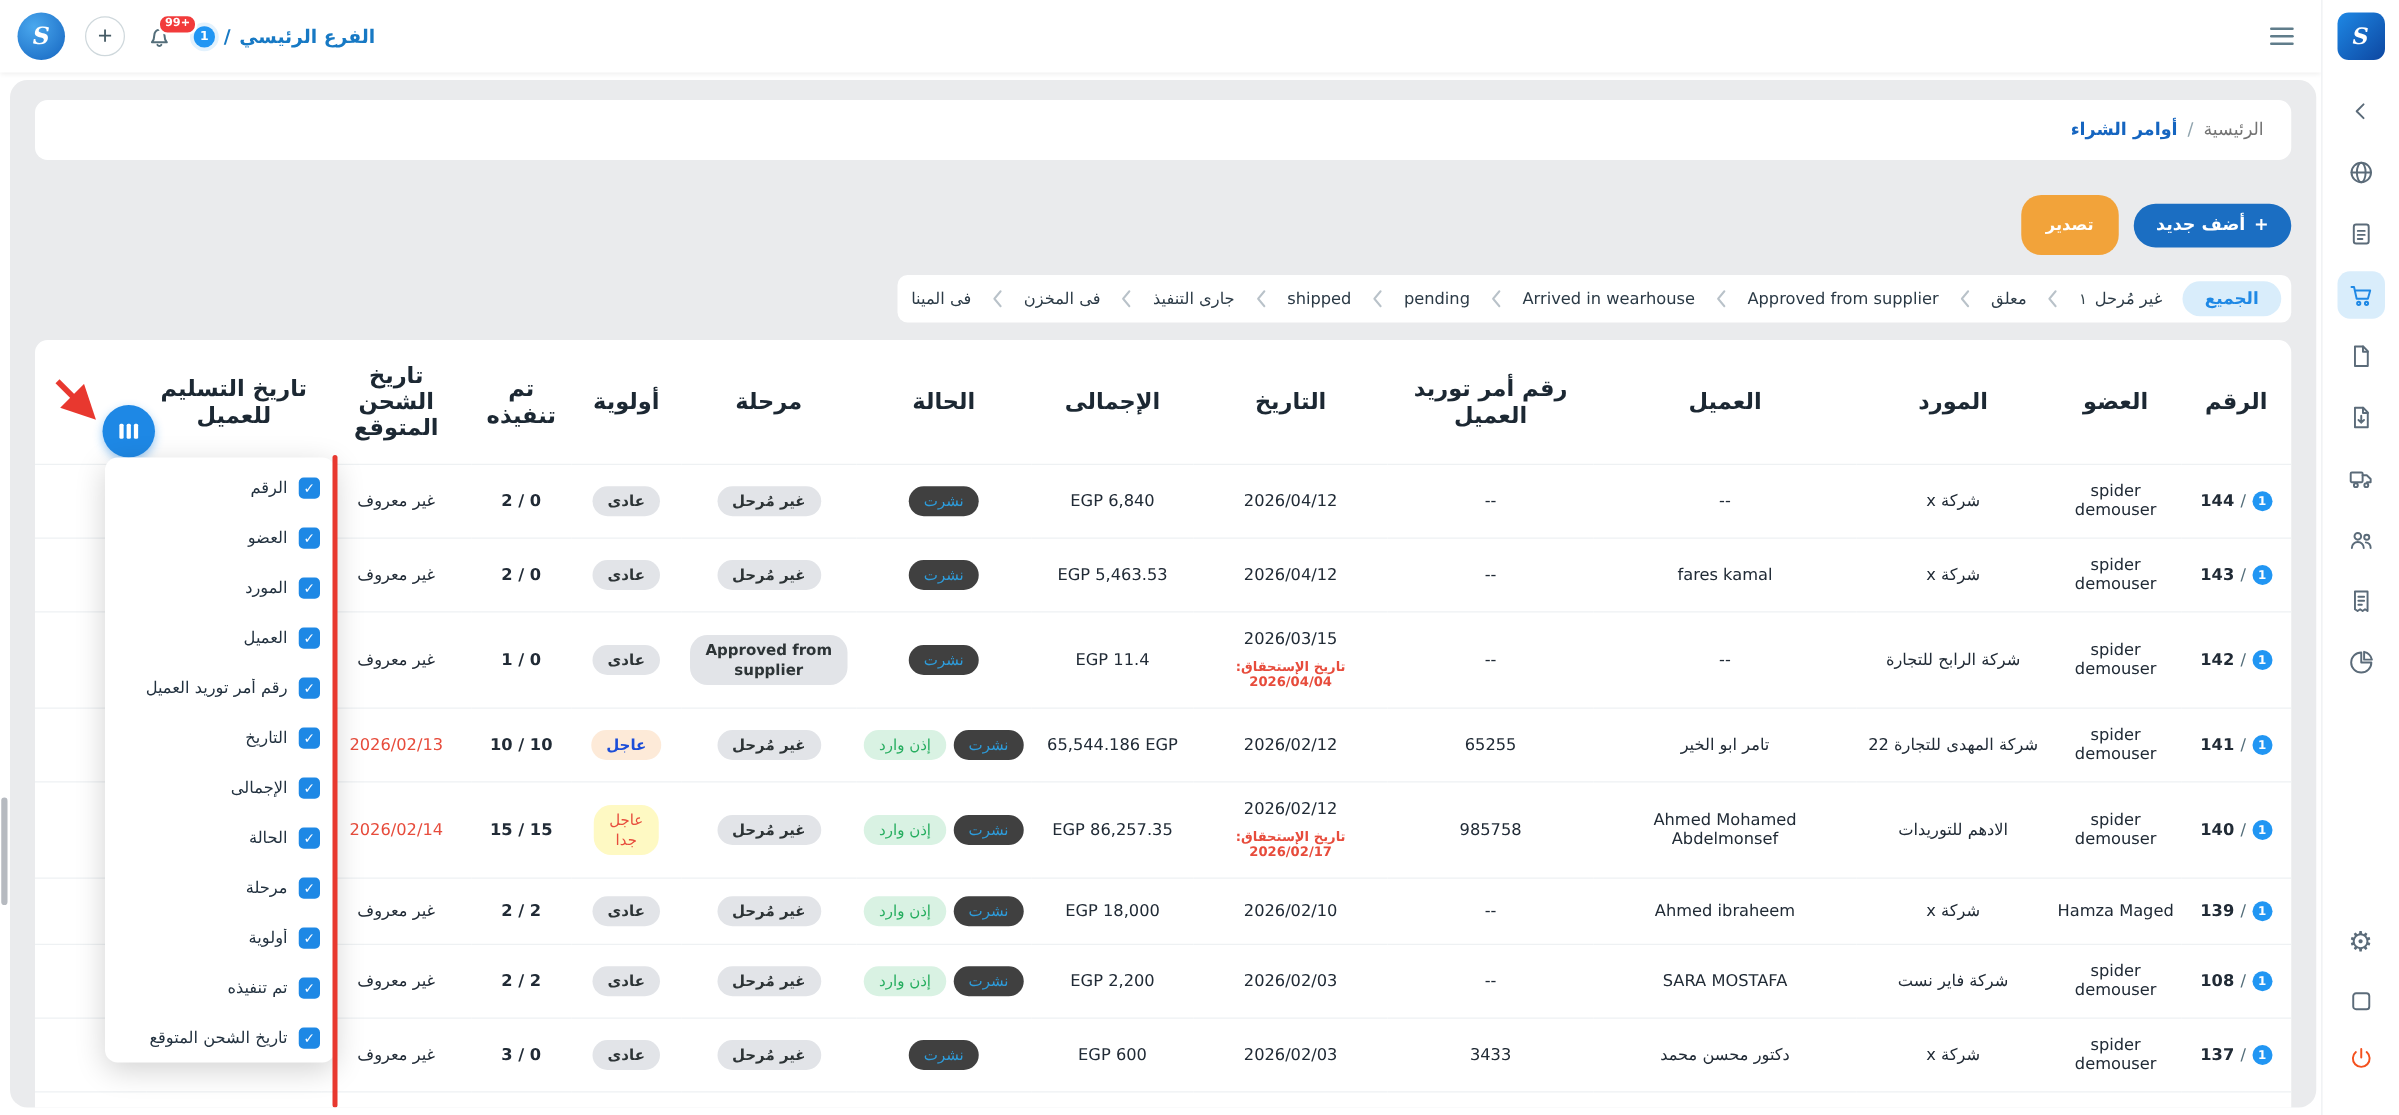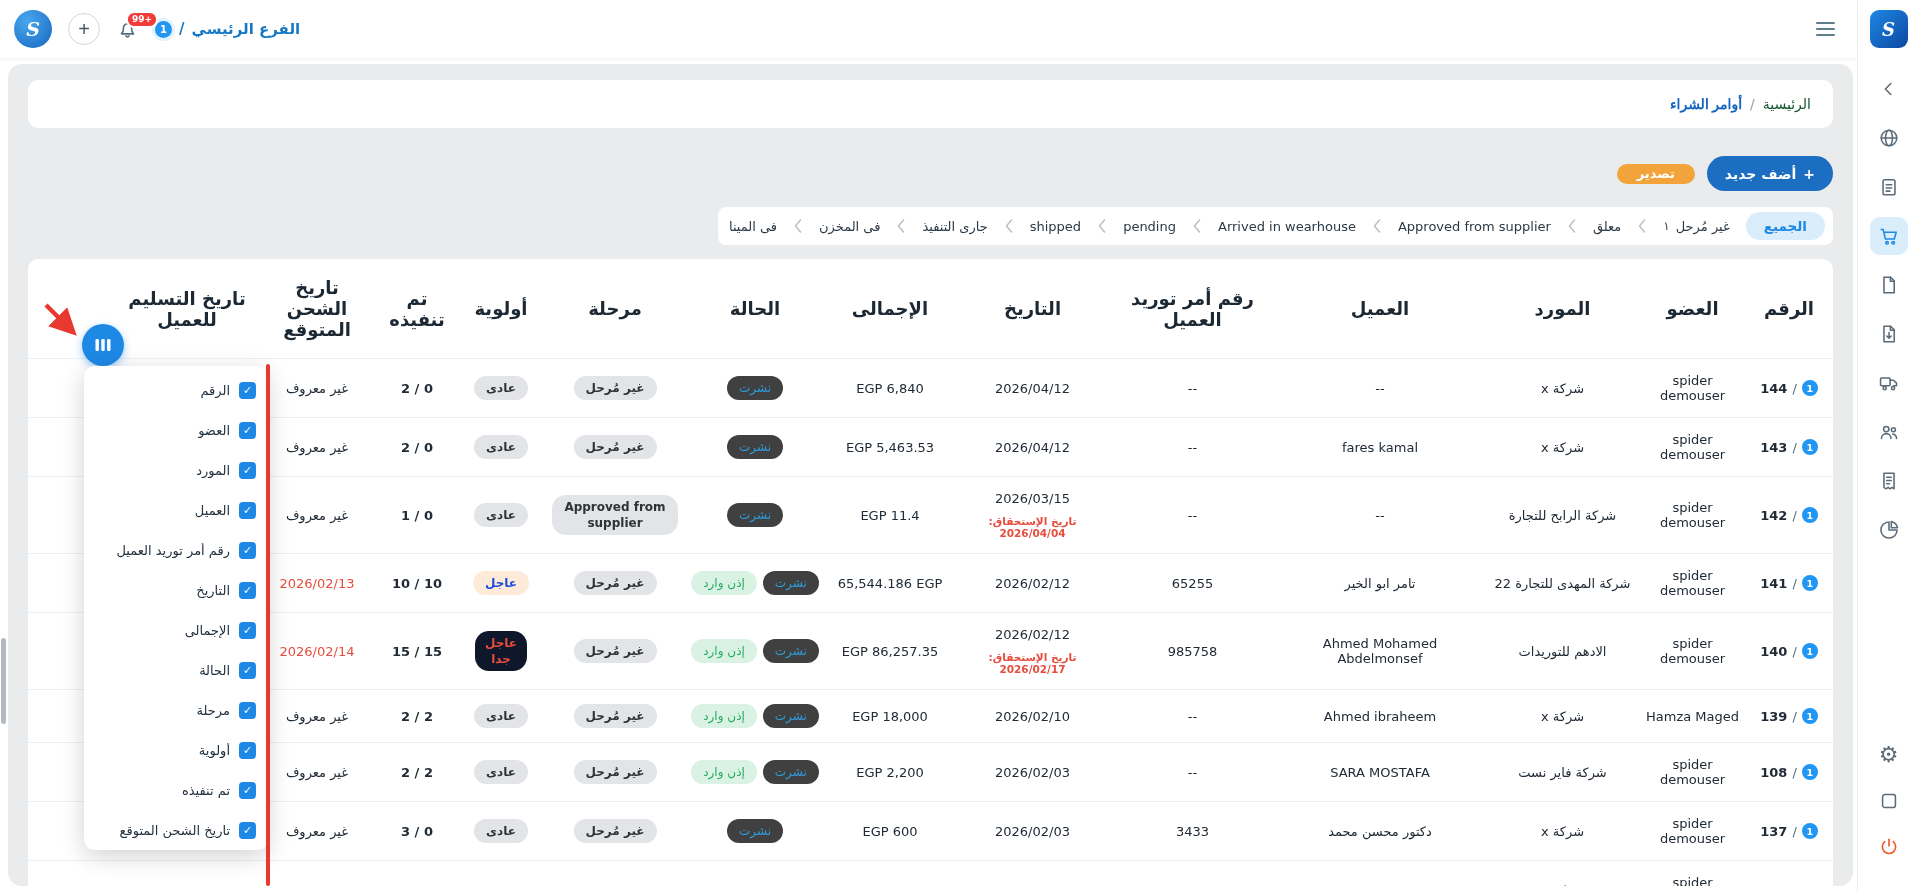--- a/index.html
+++ b/index.html
@@ -43,34 +43,34 @@
   .side-icon.power { color:#f4511e; }
 
   
   .main { position:absolute; left:0; top:58px; right:62px; bottom:0; background:#fff; }
   .panel { position:absolute; left:8px; right:4px; top:6px; bottom:6px; background:#eaebed;
     border-radius:14px; padding:16px 20px; overflow:hidden; direction:rtl; }
   .scroll-hint { position:absolute; left:1px; top:580px; width:5px; height:86px; background:#b6bac0; border-radius:3px; }
 
   .crumb-card { height:48px; background:#fff; border-radius:10px; display:flex; align-items:center;
     padding:0 22px; gap:8px; margin-bottom:28px; font-size:14px; }
-  .crumb-home { color:#14532d; cursor:pointer; }
+  .crumb-home { color:#737373; cursor:pointer; }
   .crumb-sep { color:#90a4ae; }
-  .crumb-current { color:#1565c0; font-weight:bold; cursor:pointer;font-family:Liberation Serif, serif; }
+  .crumb-current { color:#1565c0; font-weight:bold; cursor:pointer; }
 
   .search-card { height:46px; background:#fff; border-radius:10px; display:flex; align-items:center;
     padding:0 22px; gap:10px; margin-bottom:16px; cursor:pointer; }
   .search-label { color:#37474f; font-size:14.5px; }
   .search-chevron { color:#607d8b; display:flex; }
 
   .actions-row { display:flex; align-items:center; gap:12px; margin-bottom:16px; }
   .btn-add { background:#1b6ec2; color:#fff; border:none; border-radius:18px; height:35px;
     padding:0 18px; font-size:14px; font-weight:bold; display:flex; align-items:center; gap:7px; cursor:pointer;
     font-family:inherit; }
-  .btn-export { background:#f2a33a; color:#fff; border:none; border-radius:16px; height:20px;
+  .btn-export { background:#f2a33a; color:#fff; border:none; border-radius:16px; height:48px;
     padding:0 20px; font-size:13px; font-weight:bold; cursor:pointer; font-family:inherit; }
 
   .filters-bar { display:flex; align-items:center; gap:13px; background:#fff; border-radius:8px;
     height:38px; padding:0 8px; width:fit-content; margin-bottom:14px; }
   .f-all { background:#d9edfb; color:#1e88e5; font-weight:bold; font-size:13.5px; border-radius:16px;
     padding:6px 18px; cursor:pointer; }
   .f-item { display:flex; align-items:center; gap:6px; color:#2b3a46; font-size:13px; cursor:pointer; padding:0 3px; }
   .f-count { font-size:12px; color:#37474f; }
   .f-sep { color:#b9c2c9; display:flex; }
 
@@ -85,21 +85,21 @@
   .num-badge { width:16px; height:16px; border-radius:50%; background:#2196f3; color:#fff;
     font-size:9.5px; font-weight:bold; display:flex; align-items:center; justify-content:center; flex:0 0 auto; }
   .slash { color:#546e7a; font-weight:normal; }
 
   .chips { display:flex; flex-wrap:wrap; justify-content:center; align-items:center; gap:6px; }
   .chip { display:inline-block; padding:4px 12px; border-radius:14px; font-size:12px; line-height:1.35; }
   .chip--blue   { background:#404040; color:#2d9cdb; }
   .chip--green  { background:#d9f2e3; color:#27ae60; }
   .chip--gray   { background:#e2e4e8; color:#2d3436; font-weight:bold; max-width:126px; }
   .chip--orange { background:#fdead8; color:#1d4ed8; font-weight:bold; }
-  .chip--red    { background:#0f172a; color:#e74c3c; font-weight:bold; max-width:52px; padding:4px 10px; }
+  .chip--red    { background:#fef9c3; color:#e74c3c; font-weight:normal; max-width:52px; padding:4px 10px; }
 
   .due { display:block; margin-top:9px; color:#e74c3c; font-size:10.5px; font-weight:bold; }
   .exec { font-weight:bold; }
   .red-date { color:#e74c3c; }
 
   
   .cols-btn { position:absolute; left:74px; top:260px; width:42px; height:42px; border-radius:50%;
     background:#1e88e5; border:none; display:flex; align-items:center; justify-content:center;
     box-shadow:0 3px 8px rgba(30,136,229,.45); cursor:pointer; z-index:15; }
   .col-menu { position:absolute; left:76px; top:302px; width:184px; background:#fff; border-radius:10px;

